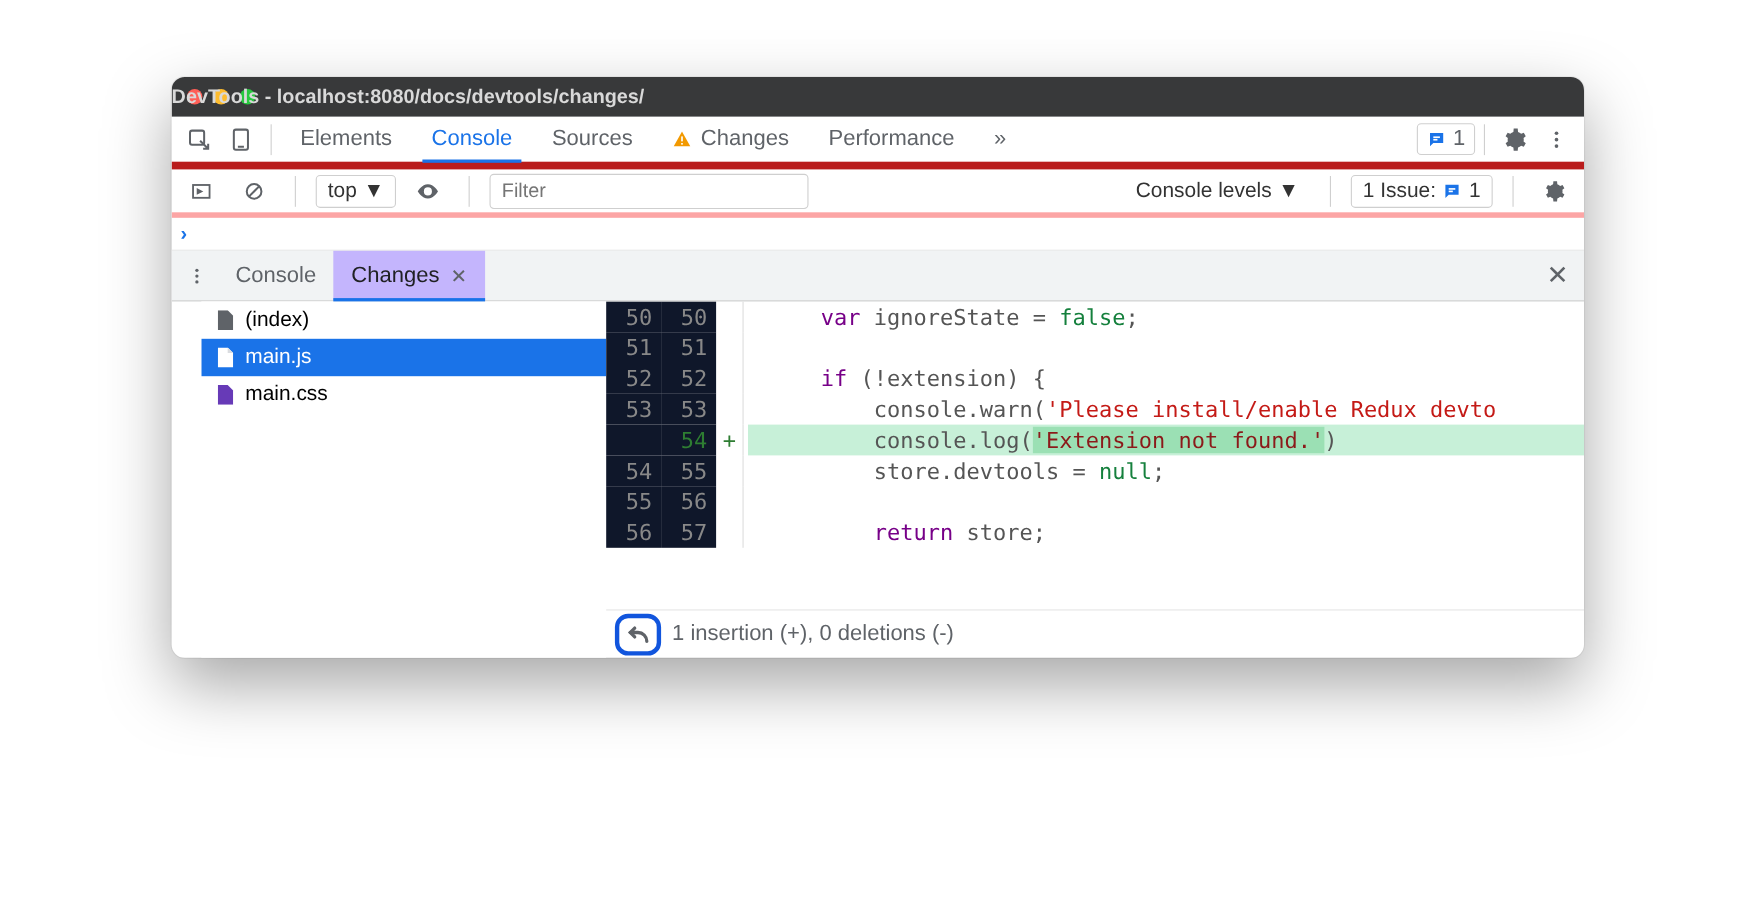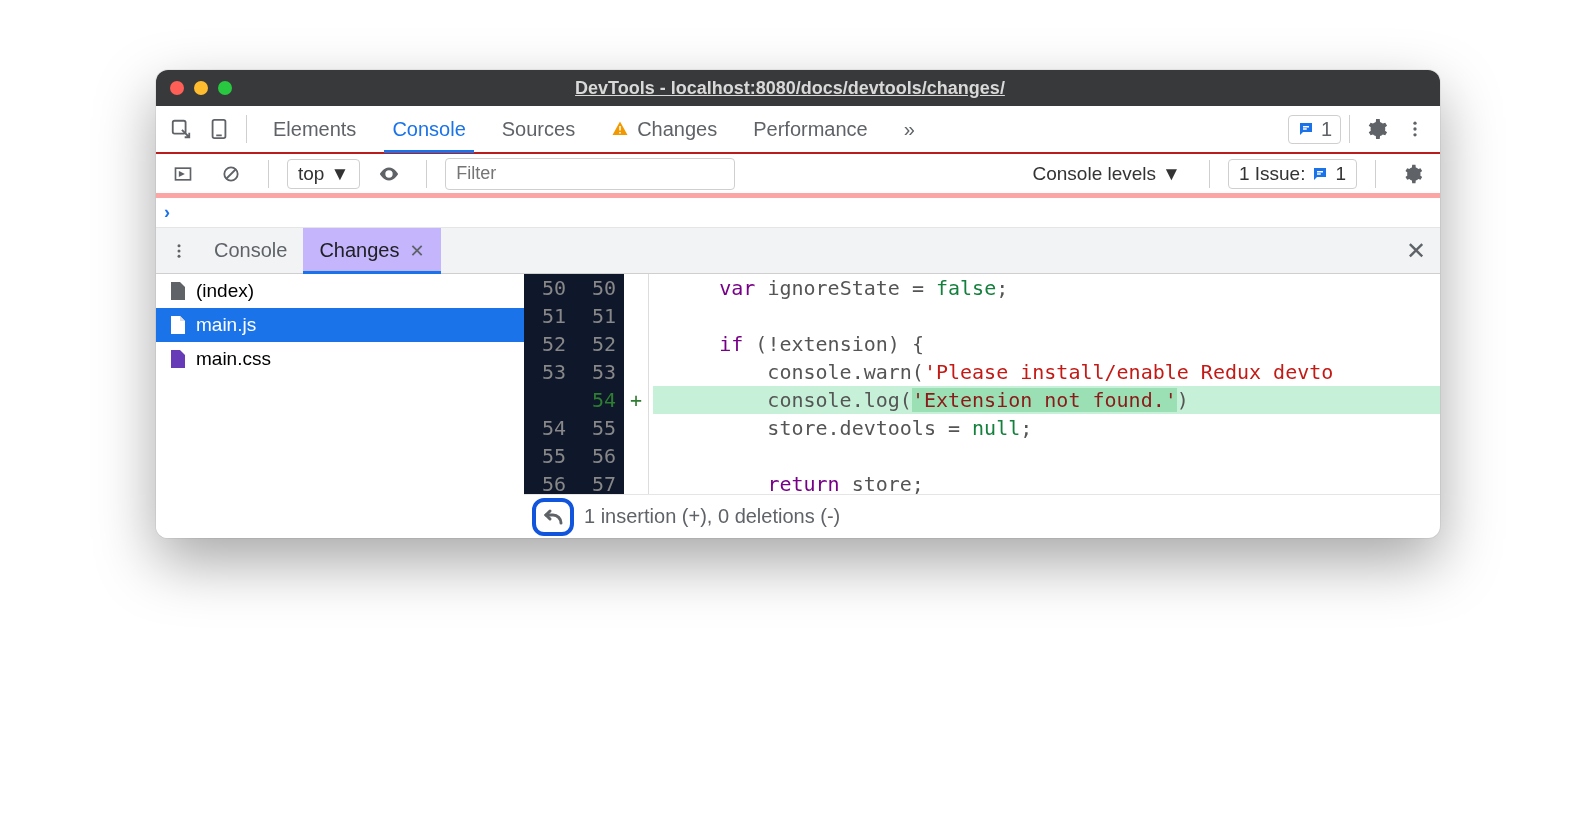--- a/index.html
+++ b/index.html
@@ -30,28 +30,28 @@
     position: relative;
     color: #d9d9d9;
     font-size: 18px;
     font-weight: 600;
   }
   .traffic-lights { display: flex; gap: 10px; margin-left: 14px; }
   .tl { width: 14px; height: 14px; border-radius: 50%; }
   .tl.red { background: #ff5f57; }
   .tl.yellow { background: #febc2e; }
   .tl.green { background: #28c840; }
-  .title-text { position: absolute; left: 0; right: 16px; text-align: center; pointer-events: none; text-decoration: underline; }
+  .title-text { position: absolute; left: 0; right: 16px; pointer-events: none; }
 
   
   .toprow {
     display: flex;
     align-items: center;
     height: 48px;
-    border-bottom: 2px solid #b91c1c;
+    border-bottom: 7px solid #b91c1c;
     font-size: 20px;
     color: #5f6368;
     padding: 0 6px;
   }
   .icon-btn {
     width: 34px; height: 34px;
     display: flex; align-items: center; justify-content: center;
     margin: 0 2px; color: #5f6368;
     cursor: pointer; border-radius: 2px;
   }
@@ -118,22 +118,23 @@
   .drawer-tabs .dtab.active::after {
     content: ""; position: absolute; left: 0; right: 0; bottom: -1px;
     height: 3px; background: #1a73e8;
   }
   .drawer-tabs .close-x { margin-left: 2px; color: #5f6368; font-size: 18px; cursor: pointer; }
   .drawer-tabs .right-x { margin-left: auto; padding: 0 10px; font-size: 24px; cursor: pointer; color: #5f6368; }
 
   
   .changes-body {
     display: flex;
-    height: 264px;
+    height: 324px;
     font-size: 19px;
+    margin-left: 27px;
   }
   .file-list {
     width: 368px; background: #fff;
     overflow: hidden;
   }
   .file-item {
     display: flex; align-items: center; gap: 10px;
     padding: 4px 14px; height: 34px; cursor: pointer;
   }
   .file-item.selected { background: #1a73e8; color: #fff; }

